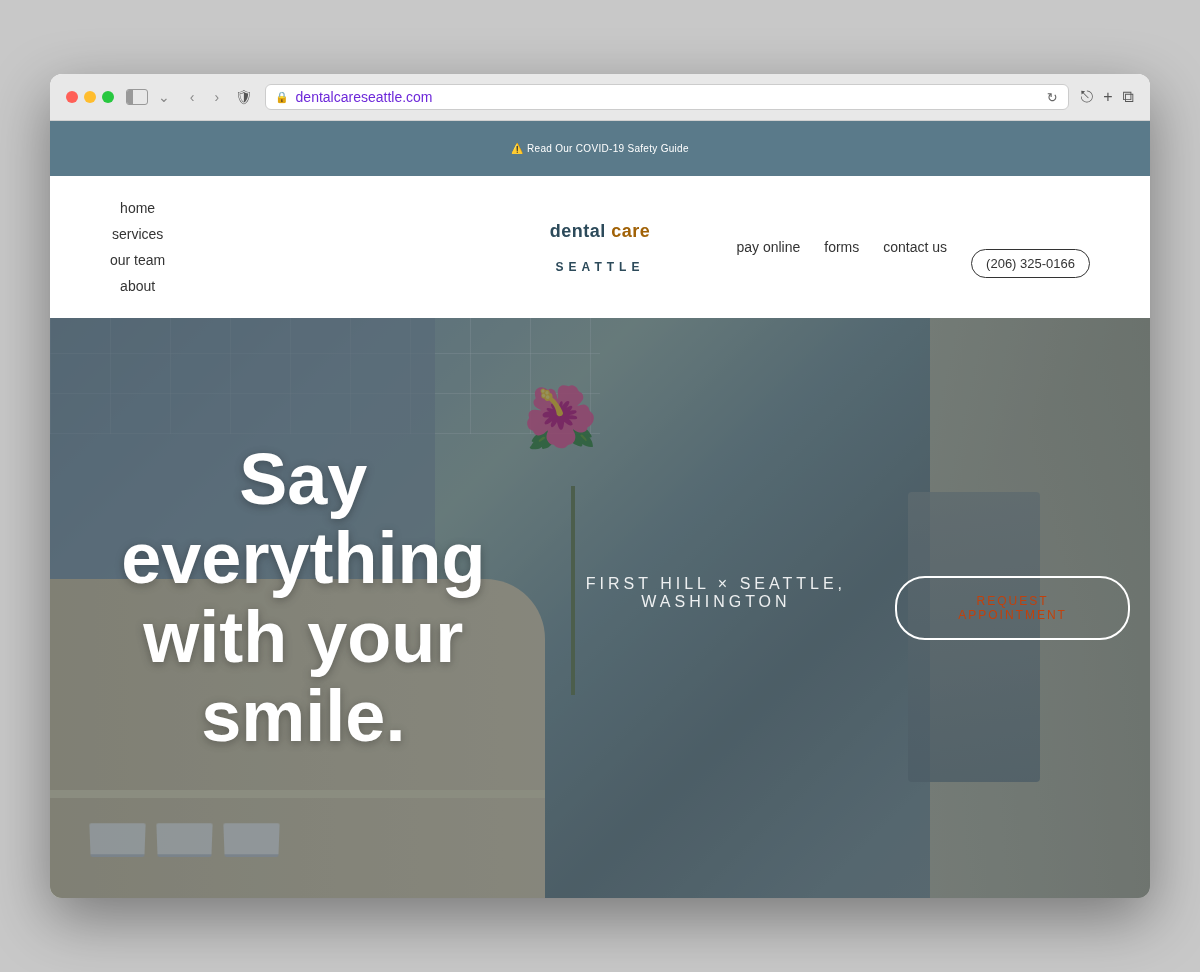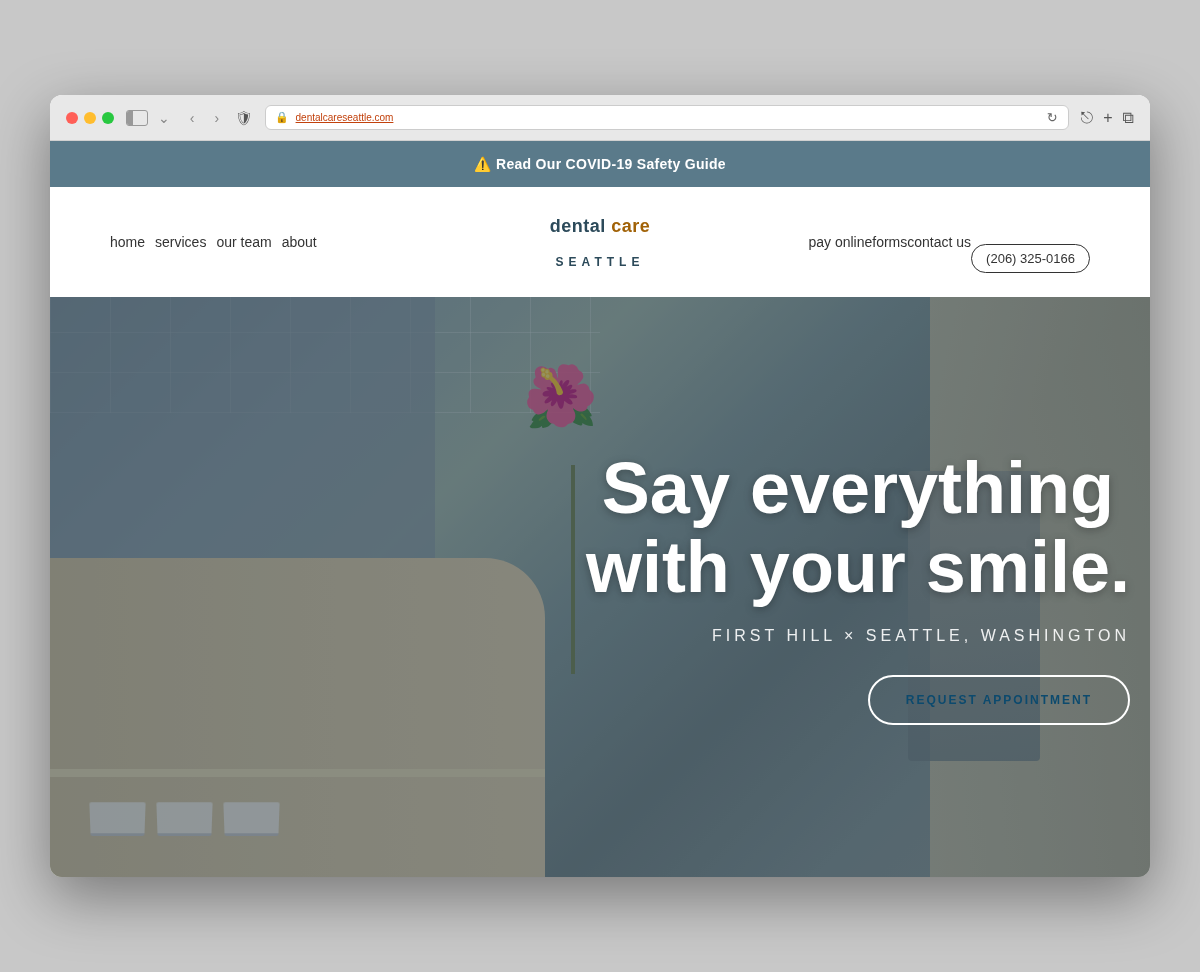--- a/index.html
+++ b/index.html
@@ -92,23 +92,22 @@
       color: #333;
       border: 1px solid #ccc;
     }
 
     .lock-icon {
       font-size: 11px;
       color: #666;
     }
 
     .url-text {
-      color: #c2410c;
-      font-size: 10px;
-      text-decoration: underline;
+      color: #6d28d9;
+      font-size: 14px;
     }
 
     .refresh-icon {
       margin-left: auto;
       color: #666;
       font-size: 13px;
     }
 
     .browser-actions {
       display: flex;
@@ -116,30 +115,31 @@
       align-items: center;
       font-size: 16px;
       color: #555;
     }
 
     
     .covid-banner {
       background: #5a7a8a;
       color: white;
       text-align: center;
-      padding: 15px;
-      font-size: 14px;
-      font-weight: 700;
+      padding: 22px;
+      font-size: 10px;
+      font-weight: 400;
       letter-spacing: 0.3px;
     }
 
     .nav-left {
       display: flex;
       gap: 10px;
       align-items: center;
+      flex-direction: column;
     }
 
     .nav-link {
       font-size: 14px;
       color: #333;
       text-decoration: none;
       cursor: pointer;
     }
 
     .logo {
@@ -166,20 +166,21 @@
       letter-spacing: 5px;
       color: #2c4a5a;
       text-transform: uppercase;
       font-weight: 600;
       display: block;
       margin-top: 18px;
     }
 
     .nav-right {
       display: flex;
+      gap: 24px;
       align-items: center;
     }
 
     .phone-btn {
       border: 1.5px solid #333;
       border-radius: 20px;
       padding: 6px 14px;
       font-size: 13px;
       color: #333;
       cursor: pointer;
@@ -296,22 +297,22 @@
       background: rgba(40, 60, 70, 0.45);
     }
 
     .hero-content {
       position: absolute;
       top: 0;
       left: 0;
       width: 100%;
       height: 100%;
       display: flex;
-      flex-direction: column;
-      align-items: flex-end;
+      flex-direction: row;
+      align-items: center;
       justify-content: center;
       text-align: center;
       color: white;
       padding: 20px;
       border-radius: 27px;
     }
 
     .hero-headline {
       font-size: 72px;
       font-weight: 800;
@@ -327,24 +328,24 @@
       text-transform: uppercase;
       color: rgba(255,255,255,0.9);
       margin-bottom: 30px;
       font-weight: 500;
     }
 
     .request-btn {
       border: 2px solid white;
       border-radius: 30px;
       padding: 16px 36px;
-      color: #0c4a6e;
+      color: #c2410c;
       background: transparent;
       font-size: 12px;
-      font-weight: 700;
+      font-weight: 400;
       letter-spacing: 2px;
       text-transform: uppercase;
       cursor: pointer;
       transition: background 0.2s;
     }
 
     
     .hero-ceiling-tiles {
       position: absolute;
       top: 0;

